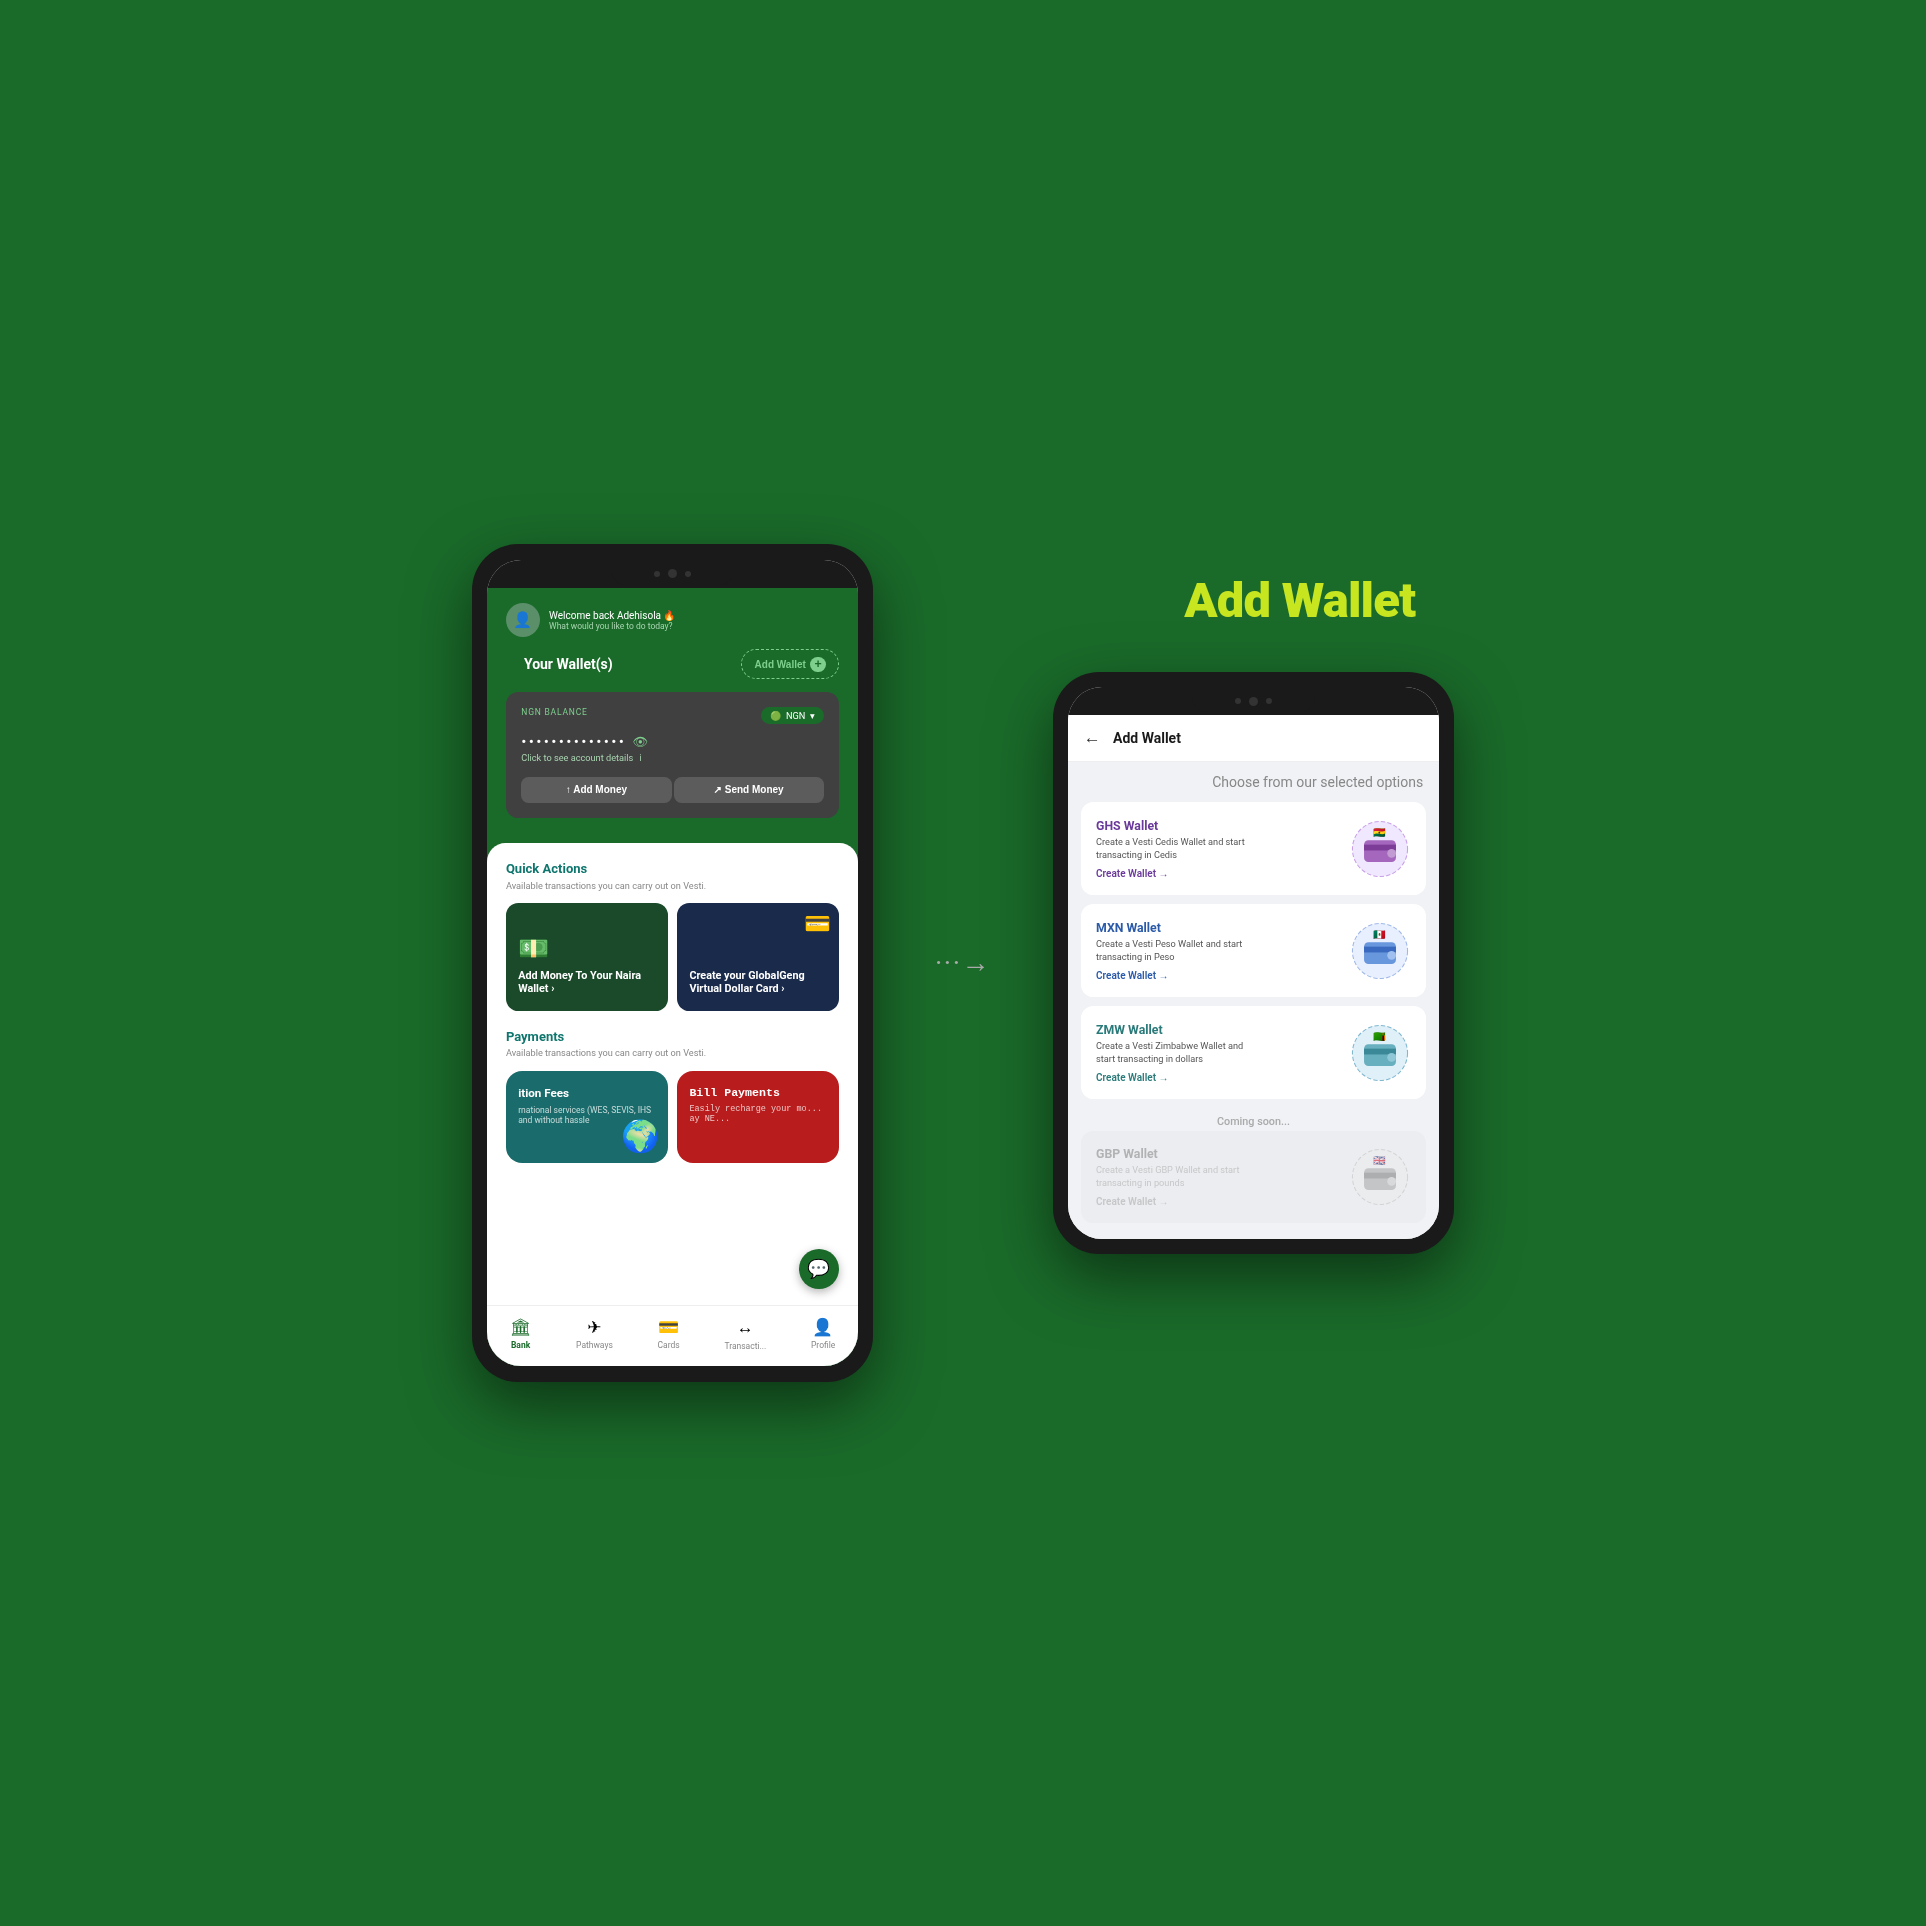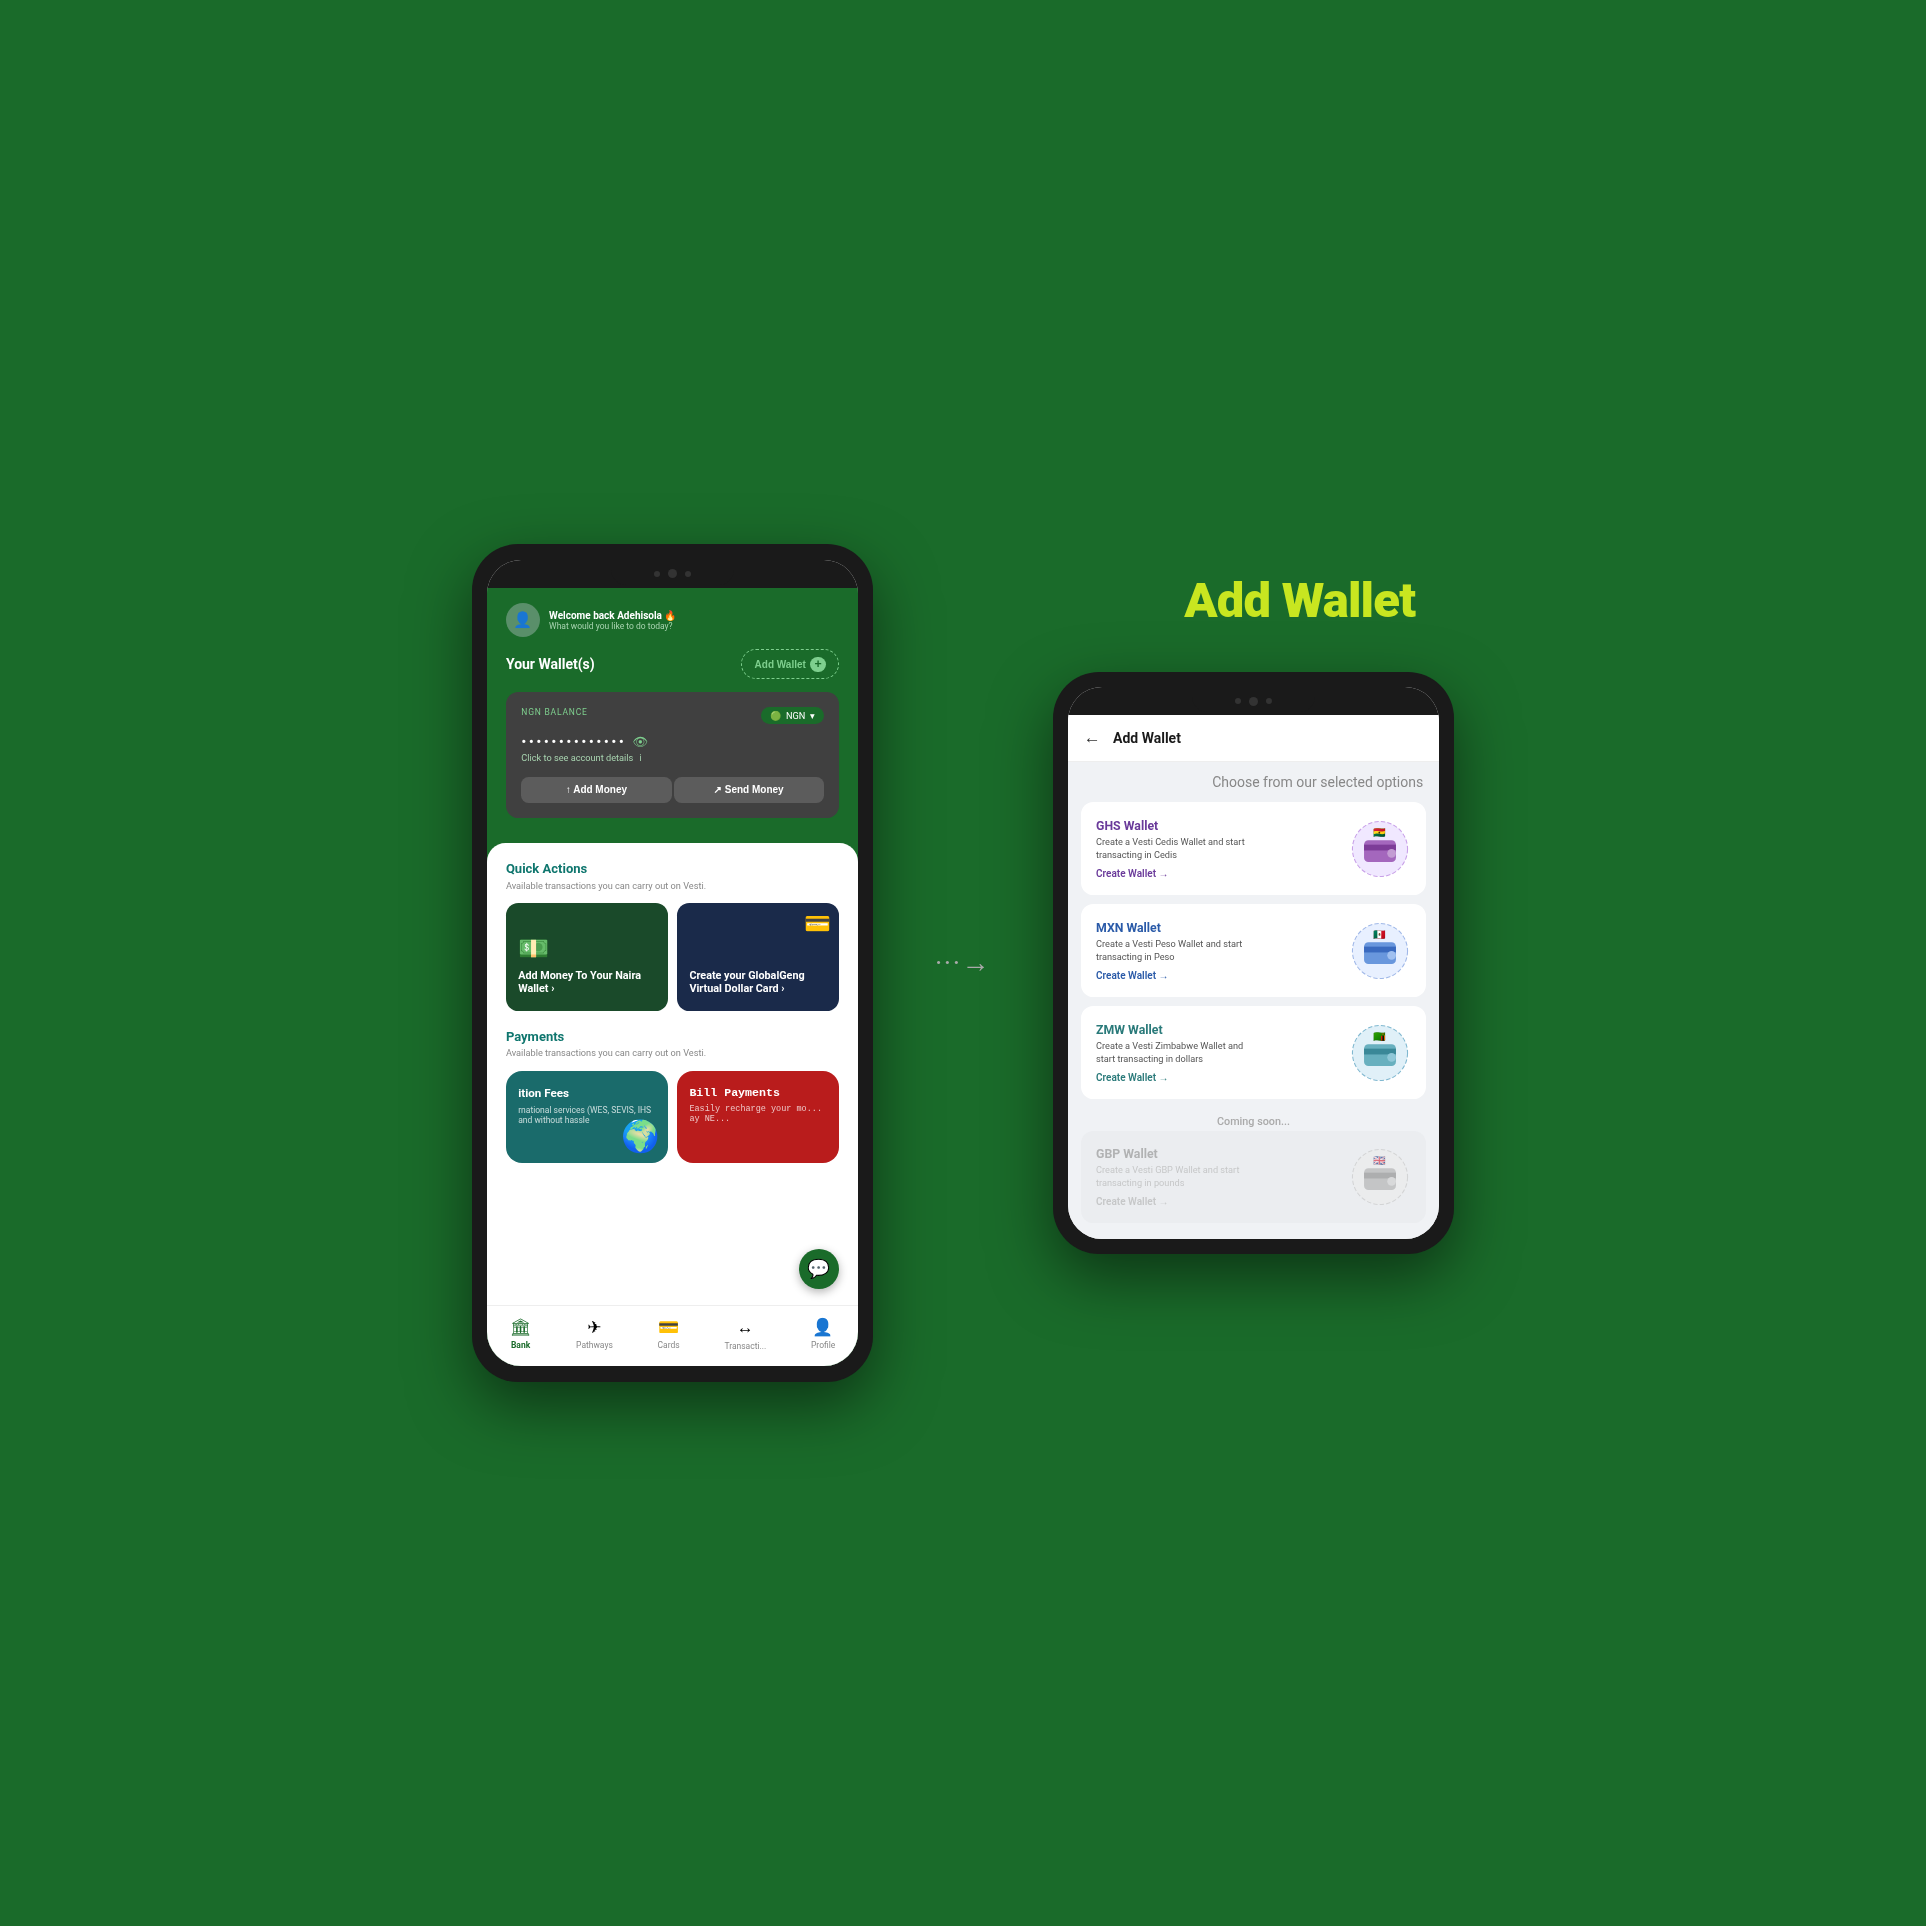--- a/index.html
+++ b/index.html
@@ -71,34 +71,34 @@
     .avatar {
       width: 34px;
       height: 34px;
       background: #5a8f6a;
       border-radius: 50%;
       display: flex;
       align-items: center;
       justify-content: center;
       font-size: 15.4px;
     }
-    .welcome-text .greeting { color: #fff; font-size: 10px; font-weight: 700; }
+    .welcome-text .greeting { color: #fff; font-size: 10px; font-weight: 400; }
     .welcome-text .sub { color: #a8d4b0; font-size: 8.5px; }
     
     .wallet-section {
       background: #1a6b2a;
       padding: 0 18.5px 12.3px;
     }
     .wallet-header {
       display: flex;
       align-items: center;
       justify-content: space-between;
       margin-bottom: 12.3px;
     }
-    .wallet-title { color: #fff; font-size: 14px; font-weight: 700; }
+    .wallet-title { color: #fff; font-size: 14px; font-weight: 700; margin-left: 18px; }
     .add-wallet-btn {
       border: 1.5px dashed #7ecf8e;
       background: transparent;
       color: #7ecf8e;
       border-radius: 15.4px;
       padding: 6.2px 12.3px;
       font-size: 10px;
       font-weight: 600;
       display: flex;
       align-items: center;

